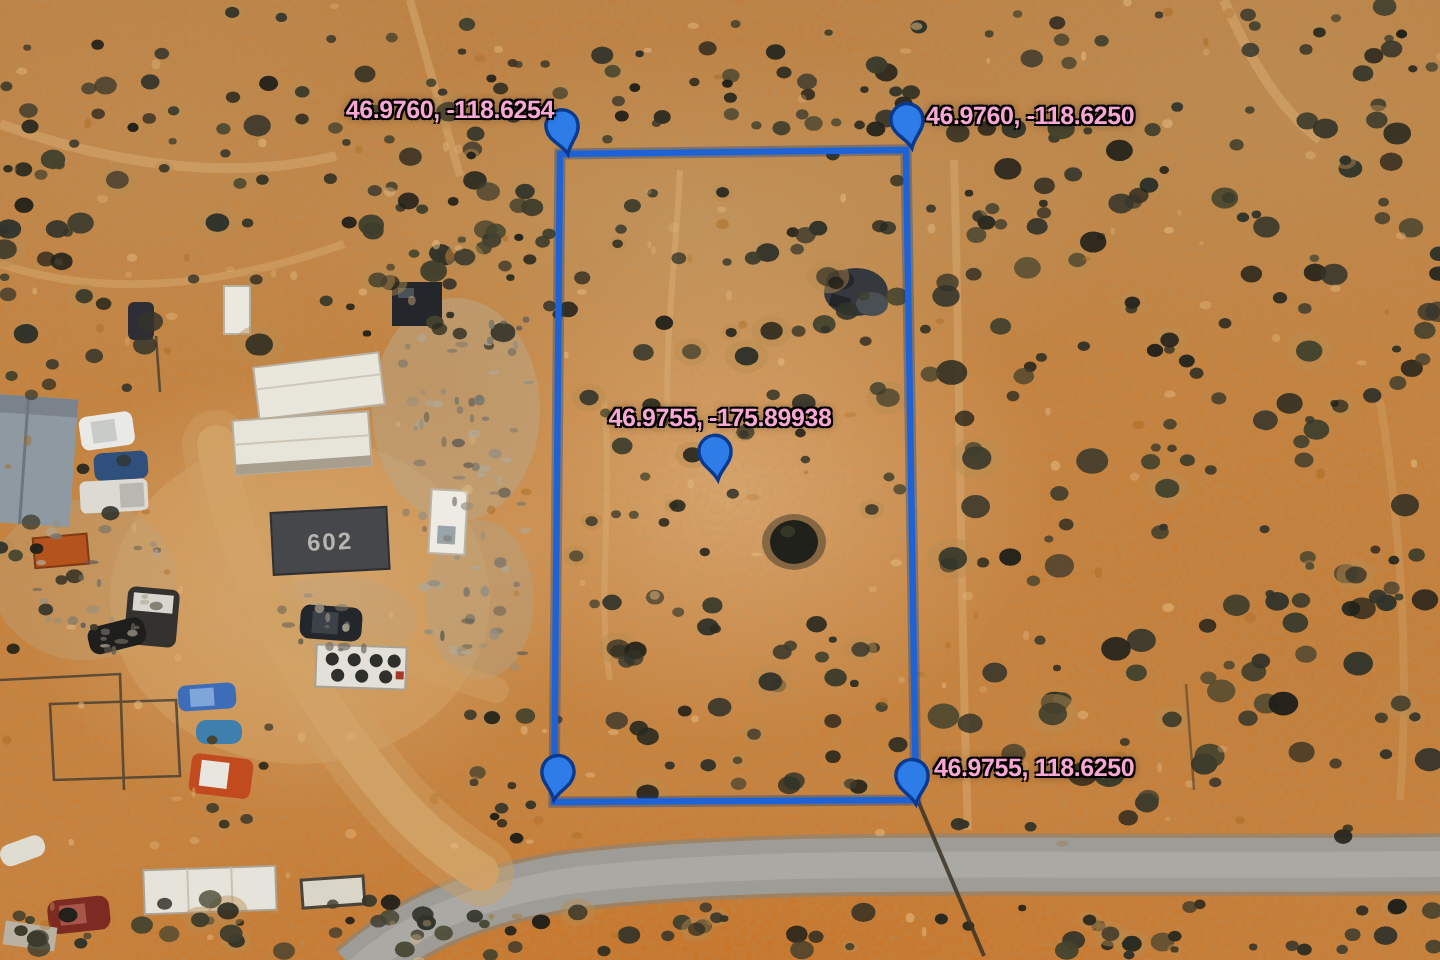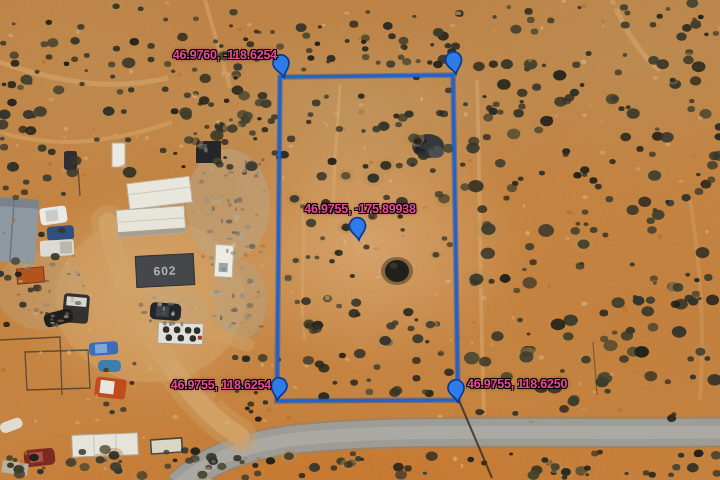--- a/index.html
+++ b/index.html
@@ -8,21 +8,21 @@
   .terrain{position:absolute;inset:0;background:
     radial-gradient(230px 180px at 365px 245px, rgba(228,181,128,.70), transparent 70%),
     radial-gradient(200px 160px at 150px 295px, rgba(224,176,122,.75), transparent 70%),
     radial-gradient(280px 130px at 350px 115px, rgba(196,166,116,.50), transparent 75%),
     radial-gradient(300px 170px at 625px 55px,  rgba(188,150,95,.40),  transparent 75%),
     radial-gradient(520px 95px  at 360px 474px, rgba(203,108,26,.60),  transparent 80%),
     radial-gradient(260px 220px at 665px 330px, rgba(193,120,50,.45),  transparent 75%),
     radial-gradient(220px 160px at 80px 80px,   rgba(196,144,84,.45),  transparent 75%),
     linear-gradient(180deg,#bf8040,#c8813a 45%,#ca8038);}
   svg.scene{position:absolute;inset:0;}
-  .coord-label{position:absolute;color:#ec4899;white-space:nowrap;
+  .coord-label{position:absolute;color:#f9a8d4;white-space:nowrap;
     font:700 12.5px/1.1 "Liberation Sans",sans-serif;letter-spacing:-.2px;
     text-shadow:-1px -1px 0 #000,1px -1px 0 #000,-1px 1px 0 #000,1px 1px 0 #000,0 0 4px rgba(0,0,0,.65);}
 </style>
 </head>
 <body>
 
 <div class="stage">
   <div class="terrain"></div>
 
   <svg class="scene" width="720" height="480" viewBox="0 0 720 480">
@@ -1176,16 +1176,16 @@
     <g stroke="#0a3a8f" stroke-width="1.5" fill="#2e7ce8">
       <use href="#pin" transform="translate(284,77) rotate(-12) scale(1.15)"></use>
       <use href="#pin" transform="translate(456,74) rotate(-10) scale(1.15)"></use>
       <use href="#pin" transform="translate(359,240) rotate(-6) scale(1.15)"></use>
       <use href="#pin" transform="translate(277,400) rotate(8) scale(1.15)"></use>
       <use href="#pin" transform="translate(458,402) rotate(-8) scale(1.15)"></use>
     </g>
   </svg>
 
   <div class="coord-label" style="left:277px;top:49px;transform:translateX(-100%)">46.9760, -118.6254</div>
+  <div class="coord-label" style="left:463px;top:52px">46.9760, -118.6250</div>
   <div class="coord-label" style="left:360px;top:203px;transform:translateX(-50%)">46.9755, -175.89938</div>
-  <div class="coord-label" style="left:271px;top:379px;transform:translateX(-100%)">46.9755, 118.6254</div>
   <div class="coord-label" style="left:467px;top:378px">46.9755, 118.6250</div>
 </div>
 
 </body></html>

